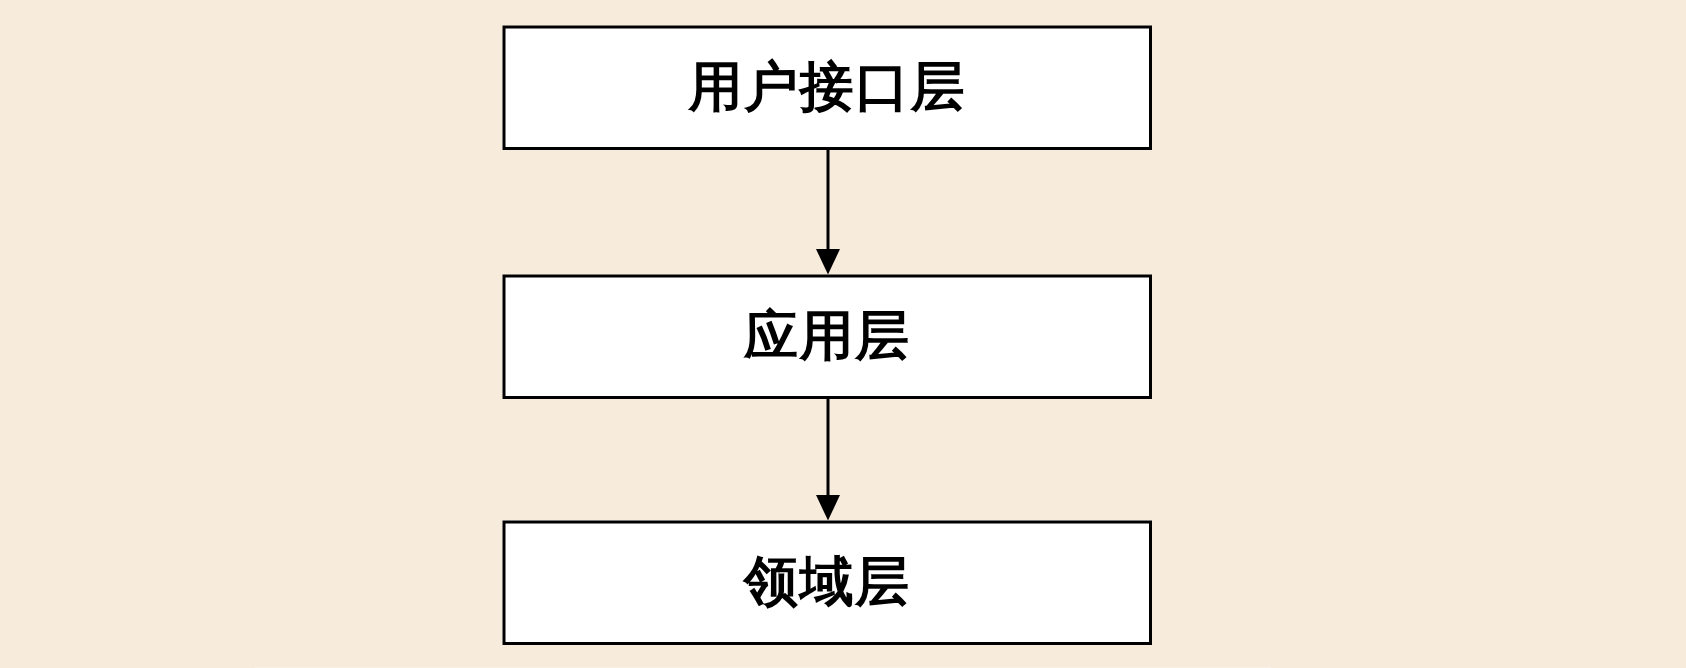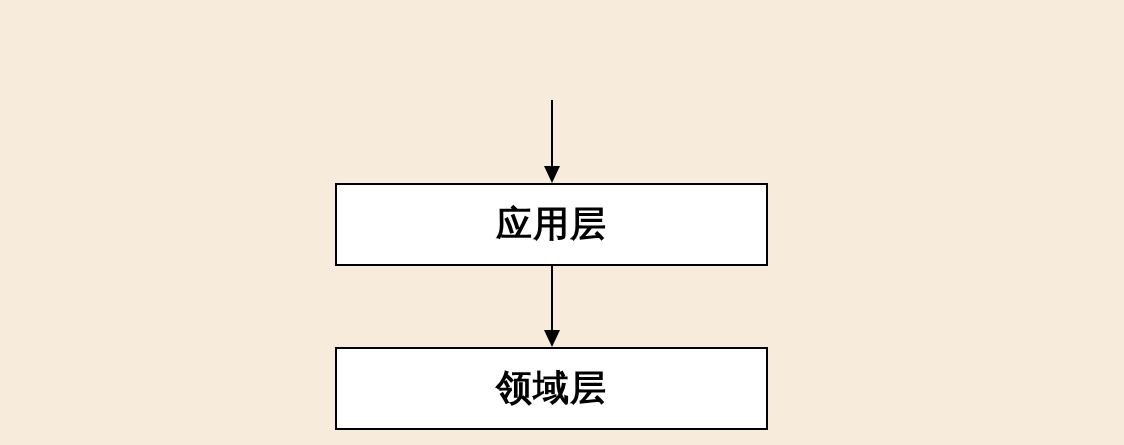--- a/index.html
+++ b/index.html
@@ -57,20 +57,23 @@
   #node-app   { top: 183px; justify-content: center; }
   #node-dom   { top: 347px; }
   #edge-1     { top: 100px; height: 83px; }
   #edge-2     { top: 265px; height: 82px; }
 </style>
 </head>
 <body>
 
 <div class="canvas">
 
+  <div class="node-box" id="node-ui">
+    <span class="node-label">用户接口层</span>
+  </div>
 
   <div class="edge" id="edge-1">
     <div class="edge-line"></div>
     <div class="edge-head"></div>
   </div>
 
   <div class="node-box" id="node-app">
     <span class="node-label">应用层</span>
   </div>
 

